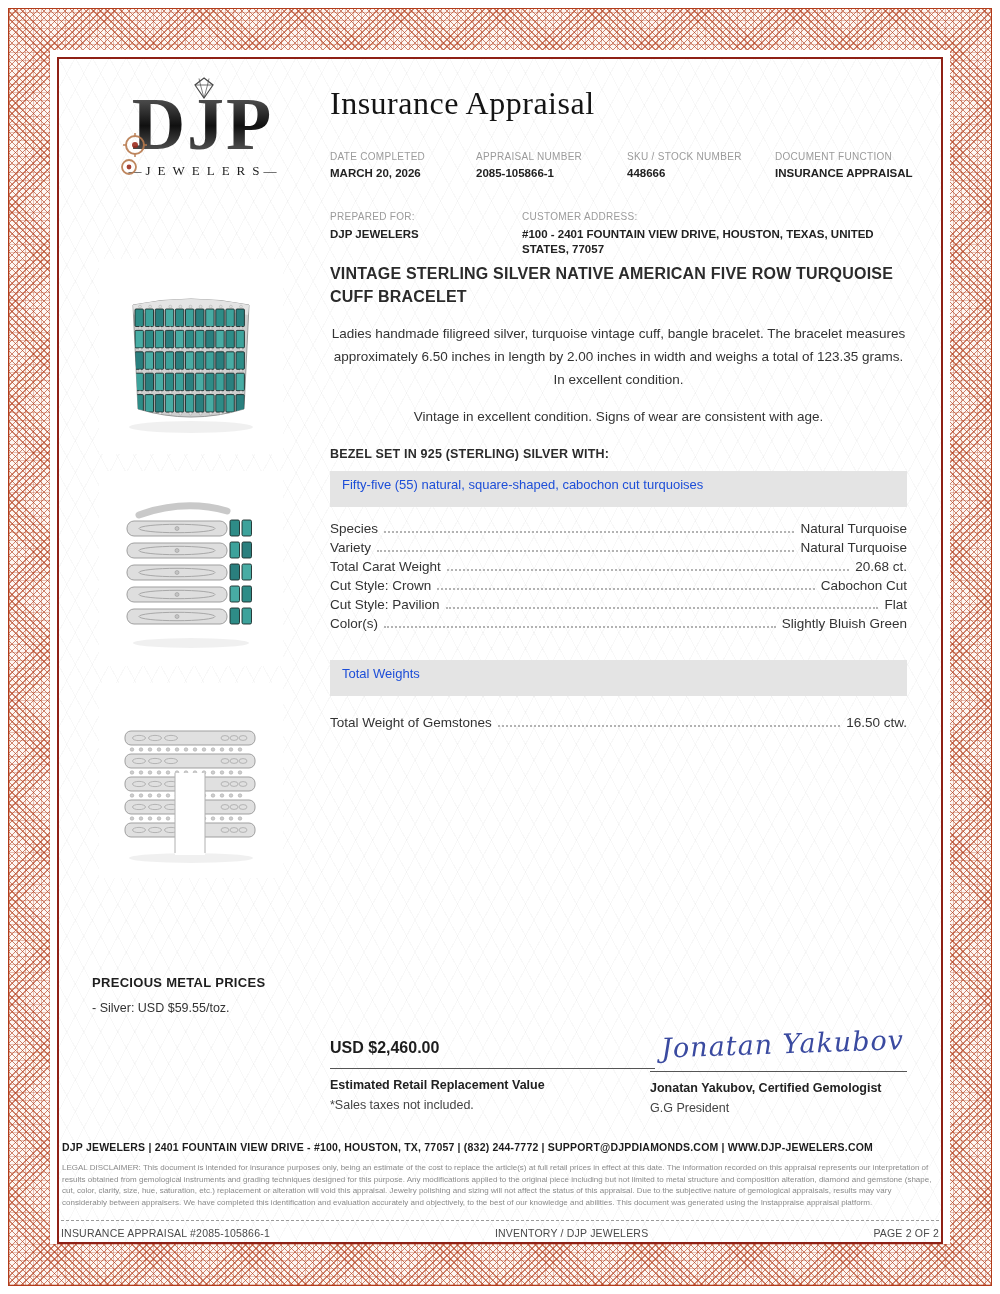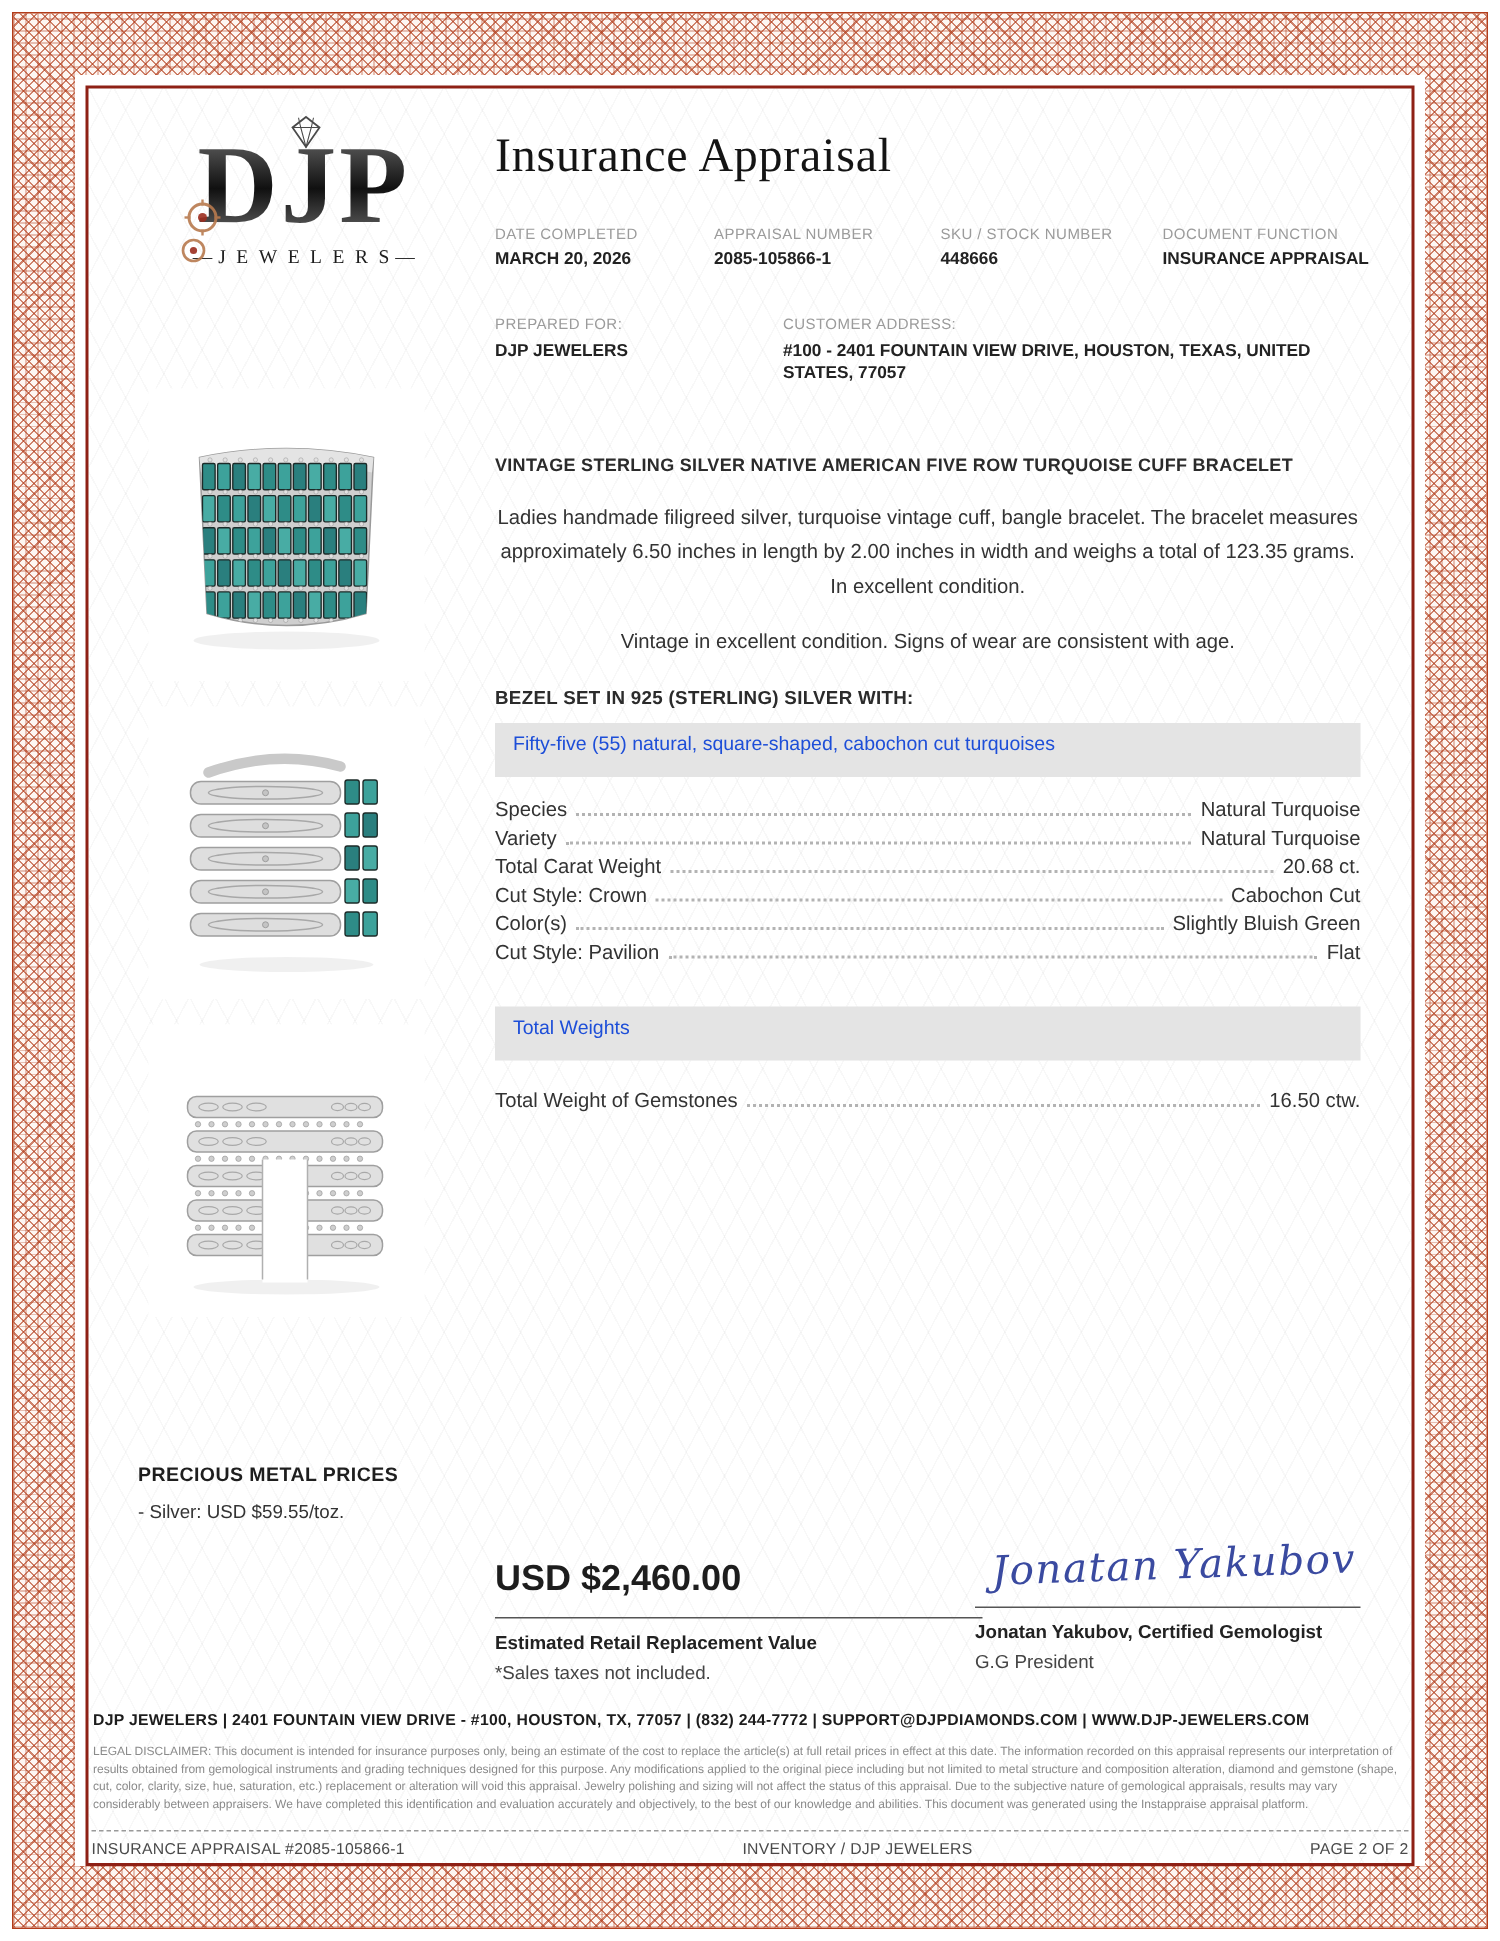--- a/index.html
+++ b/index.html
@@ -58,21 +58,21 @@
   .prep-col .m-label { font-size:10px; color:#9b9b9b; letter-spacing:.3px; margin-bottom:5px; }
   .prep-col .m-value { font-size:11.5px; font-weight:bold; color:#222; line-height:15px; }
   .prep-col:nth-child(1){ width:192px; } .prep-col:nth-child(2){ width:400px; }
 
   
   .photos { position:absolute; left:40px; top:200px; width:184px; }
   .photo { width:184px; height:195px; background:#fff; margin-bottom:17px; }
 
   
   .rcol { position:absolute; left:271px; top:203px; width:577px; }
-  .item-title { font-size:12px; font-weight:bold; color:#2b2b2b; line-height:1.45; letter-spacing:.2px;margin-top:40px; }
+  .item-title { font-size:16px; font-weight:bold; color:#2b2b2b; line-height:1.45; letter-spacing:.2px; }
   .para { font-size:13.5px; color:#333; line-height:23px; margin-top:14px;text-align:center; }
   .bezel-heading { font-size:12.5px; font-weight:bold; color:#2b2b2b; margin-top:19px; letter-spacing:.2px; }
   .graybar { margin-top:10px; background:#e4e4e4; height:36px; line-height:28px; padding-left:12px; font-size:13px; color:#1d4ed8; }
   .dottable { margin-top:12px; }
   .dotrow { display:flex; align-items:flex-end; font-size:13.5px; color:#333; line-height:19px; }
   .dotrow .leader { flex:1; border-bottom:2px dotted #b3b3b3; margin:0 6px 5px; }
   .dotrow .dv { white-space:nowrap; }
   .graybar.weights { margin-top:27px; }
   .dottable.weights { margin-top:17px; }
 
@@ -80,21 +80,21 @@
   .llsec { position:absolute; left:33px; width:240px; }
   .llsec h3 { font-size:13px; color:#1e1e1e; letter-spacing:.3px; margin-bottom:9px; }
   .llsec .li { font-size:12.5px; color:#333; line-height:18px; }
   .instruments { top:822px; }
   .metals { top:916px; }
 
   
   .valuation { position:absolute; left:271px; top:980px; width:577px; display:flex; }
   .val-col { width:300px; }
   .sig-col { flex:1; margin-left:20px; }
-  .val-amount { font-size:24px; font-weight:bold; color:#1d1d1d; padding-bottom:11px; }
+  .val-amount { font-size:16px; font-weight:bold; color:#1d1d1d; padding-bottom:11px; }
   .rule { border-bottom:1px solid #555; }
   .val-col .rule { width:325px; margin-left:-0px; }
   .under-label { font-size:12.5px; font-weight:bold; color:#222; margin-top:9px; }
   .under-note  { font-size:12.5px; color:#444; margin-top:6px; }
   .sig-script {
     font-family:"DejaVu Serif", serif; font-style:italic; font-size:27px; color:#3a4aa0;
     letter-spacing:1px; height:38px; transform:rotate(-2deg); transform-origin:left bottom;
     padding-left:12px; margin-top:-6px;
   }
 
@@ -463,28 +463,28 @@
         <span class="dl">Total Carat Weight</span>
         <span class="leader"></span>
         <span class="dv">20.68 ct.</span>
       </div>
       <div class="dotrow">
         <span class="dl">Cut Style: Crown</span>
         <span class="leader"></span>
         <span class="dv">Cabochon Cut</span>
       </div>
       <div class="dotrow">
+        <span class="dl">Cut Style: Pavilion</span>
+        <span class="leader"></span>
+        <span class="dv">Flat</span>
+      </div>
+      <div class="dotrow">
         <span class="dl">Color(s)</span>
         <span class="leader"></span>
         <span class="dv">Slightly Bluish Green</span>
-      </div>
-      <div class="dotrow">
-        <span class="dl">Cut Style: Pavilion</span>
-        <span class="leader"></span>
-        <span class="dv">Flat</span>
       </div>
     </div>
 
     <div class="graybar weights">Total Weights</div>
 
     <div class="dottable weights">
       <div class="dotrow">
         <span class="dl">Total Weight of Gemstones</span>
         <span class="leader"></span>
         <span class="dv">16.50 ctw.</span>

